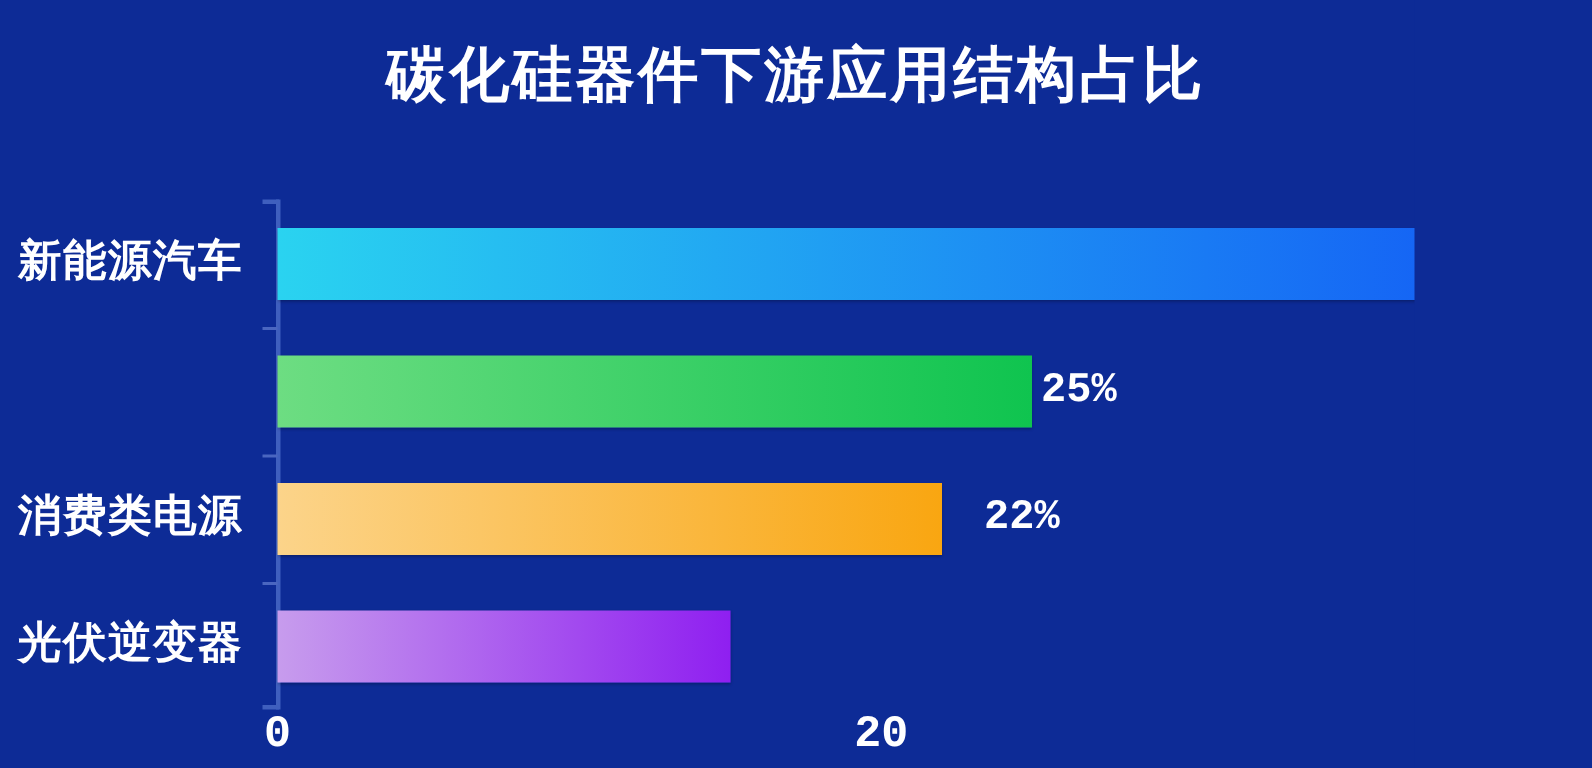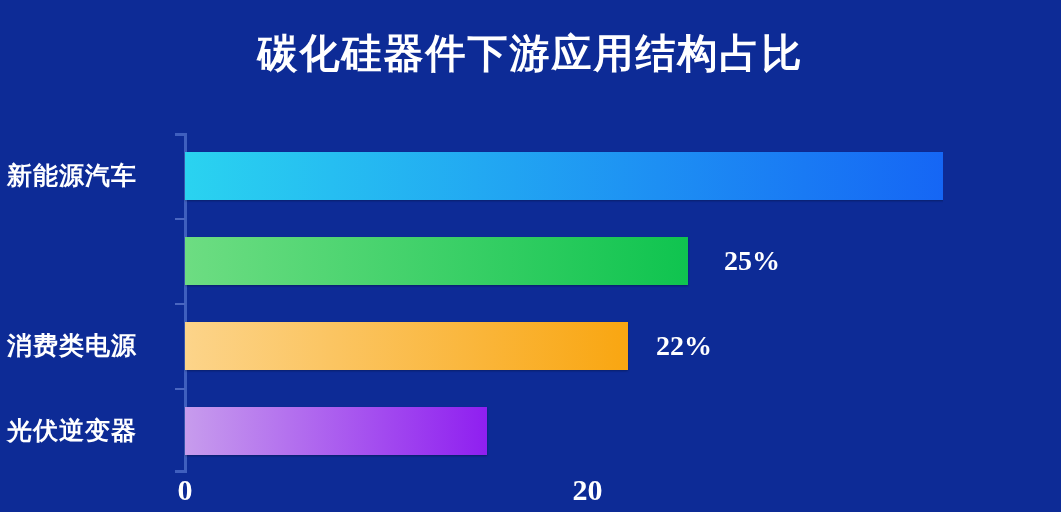--- a/index.html
+++ b/index.html
@@ -6,21 +6,21 @@
     margin: 0;
     padding: 0;
     background: #0d2b96;
   }
   #screen {
     position: relative;
     width: 943px;
     height: 512px;
     background: #0d2b96;
     overflow: hidden;
-    font-family: Liberation Serif, serif;
+    font-family: Liberation Mono, monospace;
     -webkit-font-smoothing: antialiased;
   }
 
   
   #chart-title {
     position: absolute;
     left: 0;
     top: 30px;
     width: 1061px;
     text-align: center;
@@ -98,23 +98,23 @@
   }
 
   
   .y-label {
     position: absolute;
     left: -178px;
     width: 160px;
     height: 48px;
     line-height: 48px;
     top: 19px;
-    text-align: left;
+    text-align: center;
     color: #ffffff;
-    font-size: 25px;
+    font-size: 29px;
     font-weight: bold;
     white-space: nowrap;
     letter-spacing: 1px;
   }
 
   
   #x-axis {
     position: absolute;
     left: 185px;
     top: 473px;
@@ -146,21 +146,21 @@
     <div class="axis-cap" id="axis-cap-bottom"></div>
 
     <div class="bar-row" style="top:0px;">
       <div class="y-label">新能源汽车</div>
       <div class="bar" id="bar-0" style="width: 764.75px; background: linear-gradient(90deg, rgb(42, 211, 240) 0%, rgb(21, 101, 245) 100%);"></div>
     </div>
     <div class="y-tick" style="top:85px;"></div>
 
     <div class="bar-row" style="top:85px;">
       <div class="bar" id="bar-1" style="width: 503.125px; background: linear-gradient(90deg, rgb(109, 221, 130) 0%, rgb(15, 196, 79) 100%);"></div>
-      <div class="bar-value" id="bar-value-1" style="left: 526px;">25%</div>
+      <div class="bar-value" id="bar-value-1" style="left: 496px;">25%</div>
     </div>
     <div class="y-tick" style="top:170px;"></div>
 
     <div class="bar-row" style="top:170px;">
       <div class="y-label">消费类电源</div>
       <div class="bar" id="bar-2" style="width: 442.75px; background: linear-gradient(90deg, rgb(252, 212, 138) 0%, rgb(249, 166, 17) 100%);"></div>
       <div class="bar-value" id="bar-value-2" style="left: 458px;">22%</div>
     </div>
     <div class="y-tick" style="top:255px;"></div>
 

